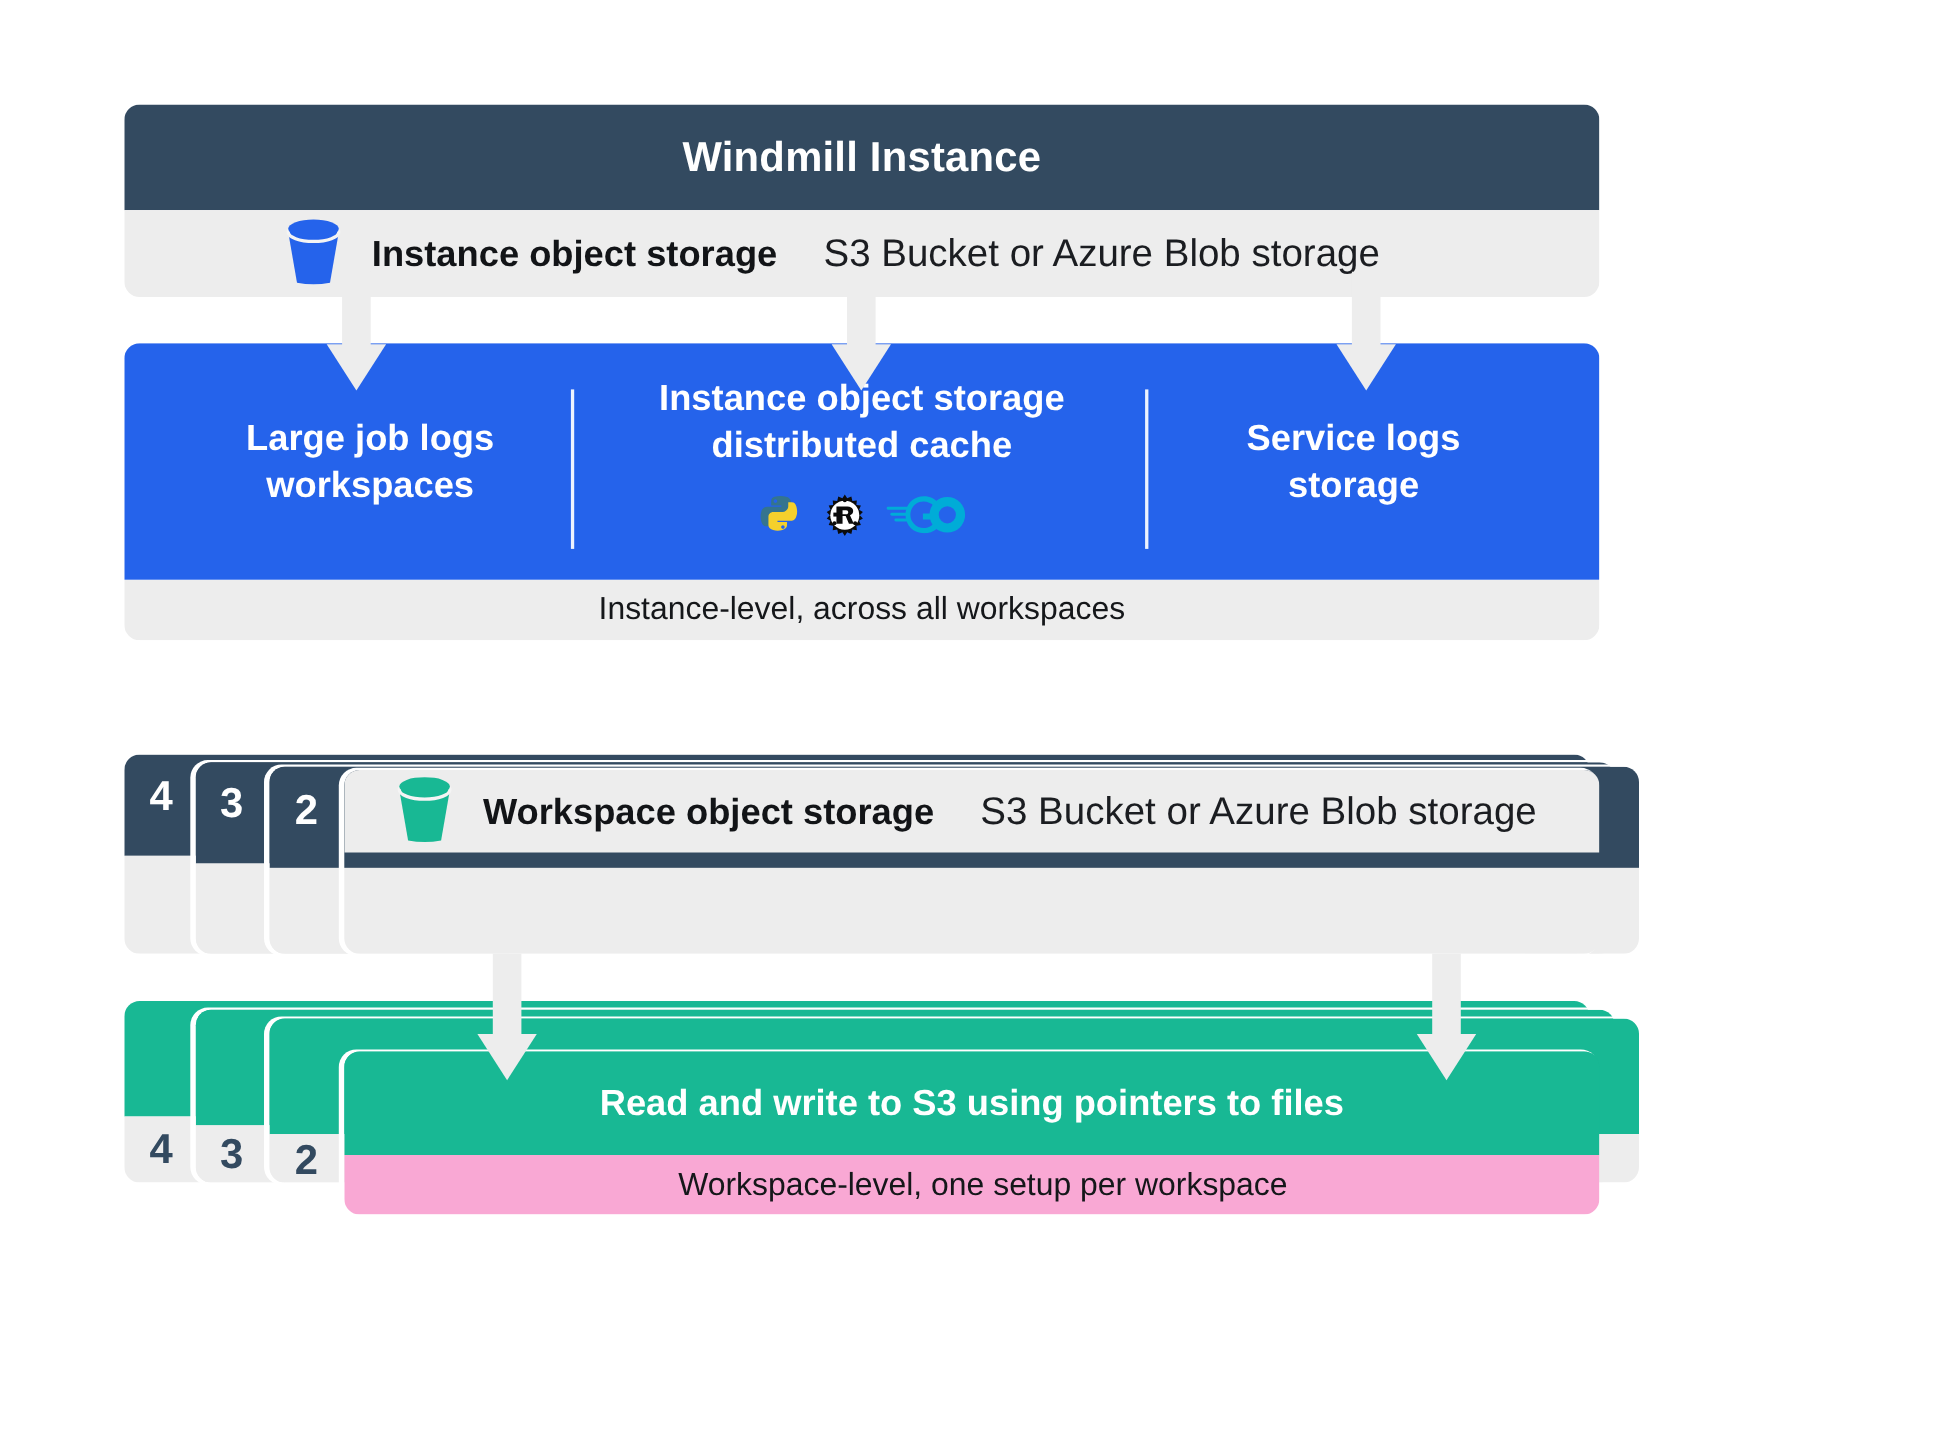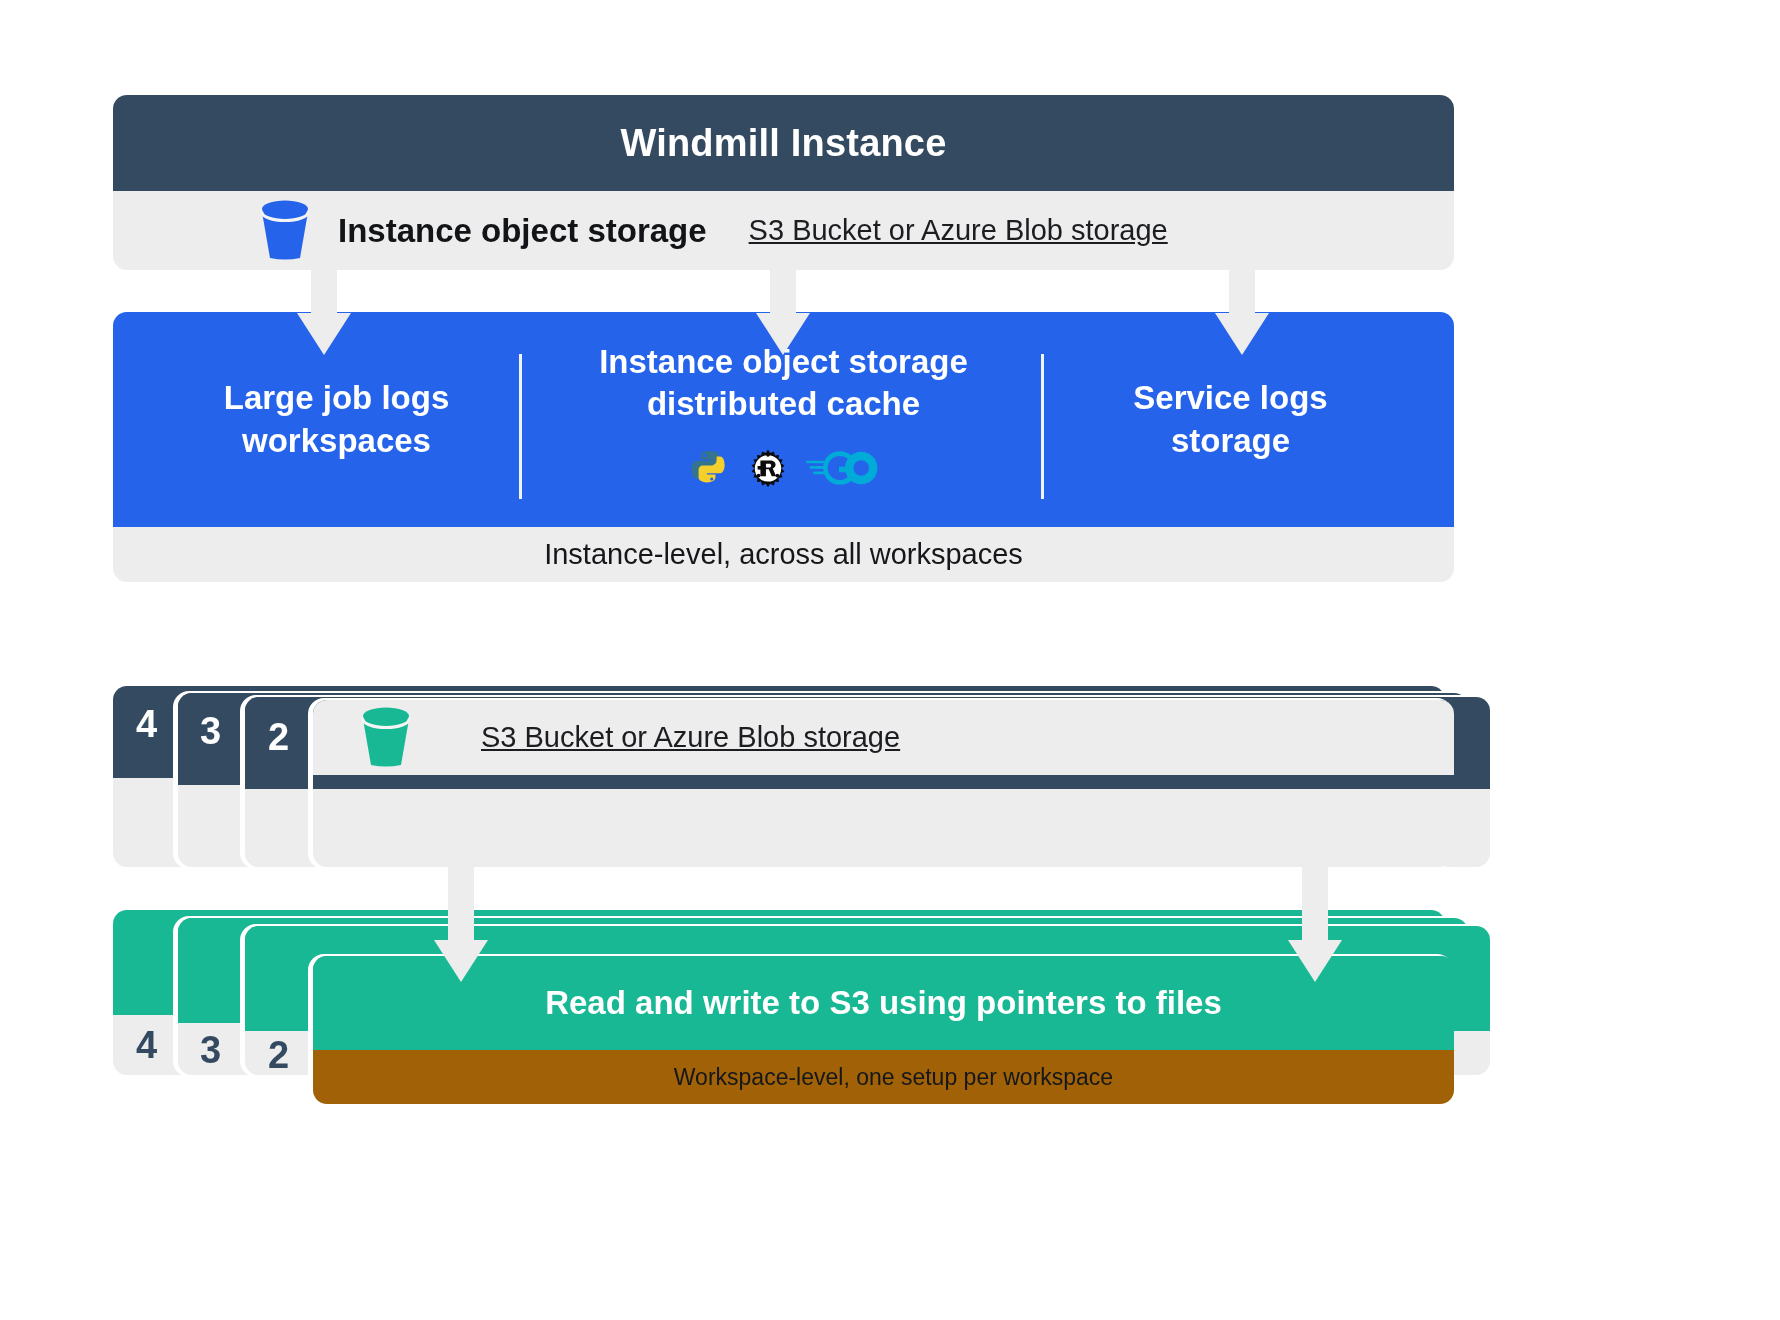--- a/index.html
+++ b/index.html
@@ -59,25 +59,24 @@
     gap: 0;
   }
   .bucket-blue { flex: 0 0 auto; margin-right: 26px; }
   .storage-title {
     font-size: 33px;
     font-weight: bold;
     color: #121417;
     white-space: nowrap;
   }
   .storage-note {
-    font-size: 29px;
+    font-size: 35px;
     color: #1b1d21;
     white-space: nowrap;
     margin-left: 42px;
-    text-decoration: underline;
   }
 
   
   #features-card {
     left: 113px;
     top: 312px;
     width: 1341px;
     height: 270px;
   }
   .feat-body {
@@ -180,26 +179,26 @@
     background: #18B894;
     height: 94px;
     display: flex;
     align-items: center;
     justify-content: center;
     color: #ffffff;
     font-weight: bold;
     font-size: 33px;
   }
   .rw-foot {
-    background: #a16207;
+    background: #f9a8d4;
     height: 54px;
     display: flex;
     align-items: center;
     justify-content: center;
-    font-size: 23px;
+    font-size: 29px;
     color: #15171a;
     padding-left: 20px;
   }
 
   
   .ghost-num {
     position: absolute;
     font-weight: bold;
     font-size: 38px;
     color: #ffffff;
@@ -324,20 +323,21 @@
 
   <div class="card" id="ws-card" style="box-shadow:-3px 0 0 2px #ffffff;">
     <div class="sub">
       <span class="bucket-green">
         <svg width="54" height="62" viewBox="0 0 54 62">
           <path d="M4 14 L12 60 Q27 63 42 60 L50 14 Z" fill="#18B894"></path>
           <ellipse cx="27" cy="14" rx="23" ry="8.5" fill="#18B894" stroke="#f4f4f4" stroke-width="3"></ellipse>
           <ellipse cx="27" cy="11" rx="23" ry="8.5" fill="#18B894"></ellipse>
         </svg>
       </span>
+      <span class="storage-title">Workspace object storage</span>
       <span class="storage-note">S3 Bucket or Azure Blob storage</span>
     </div>
   </div>
 
   <div class="arrow" style="left:433px; top:867px; width:56px; height:115px;">
     <div class="stem" style="height:75px;"></div>
     <div class="head"></div>
   </div>
   <div class="arrow" style="left:1287px; top:867px; width:56px; height:115px;">
     <div class="stem" style="height:75px;"></div>

